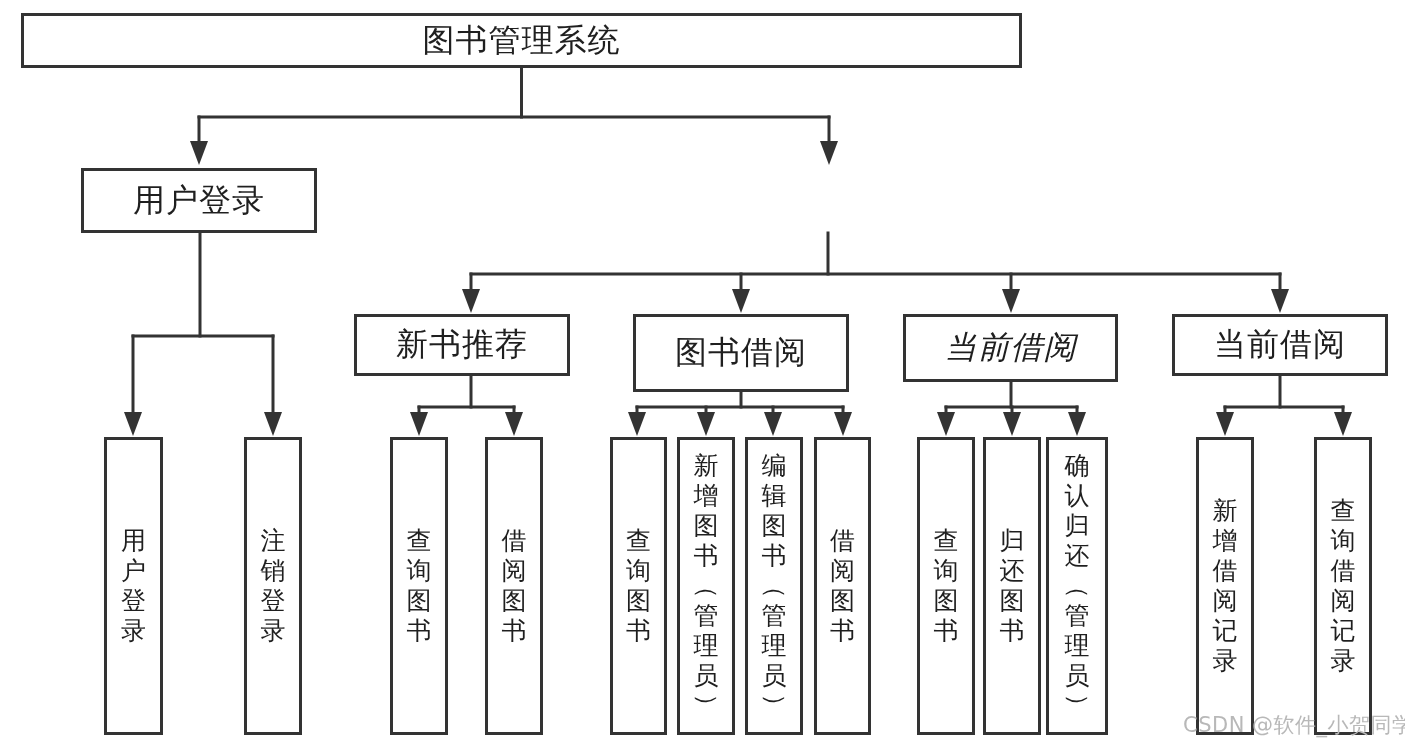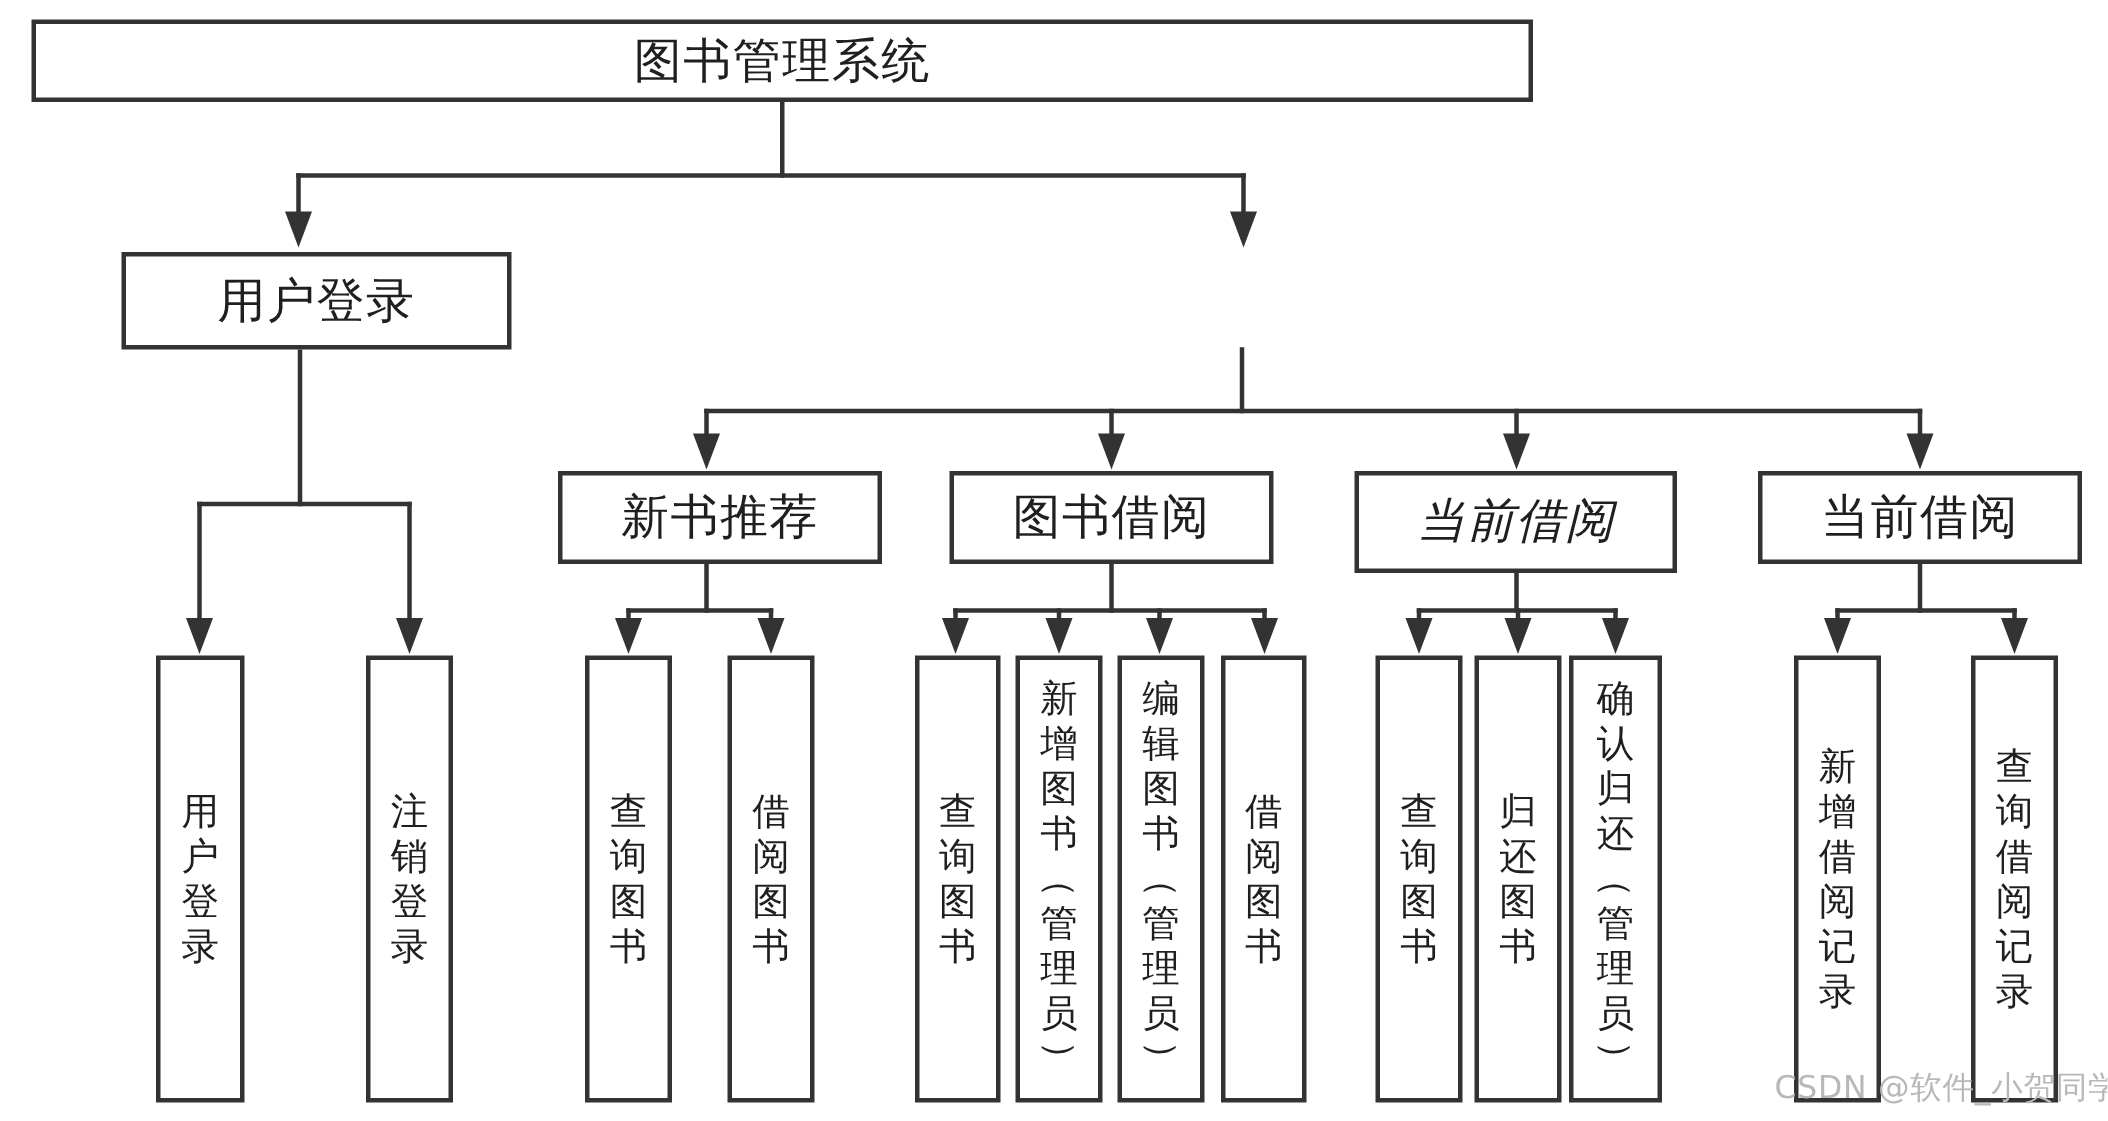--- a/index.html
+++ b/index.html
@@ -111,24 +111,24 @@
     <path class="cline" d="M1280 376 V407"></path>
     <path class="cline" d="M1225 407 H1343"></path>
     <path class="cline" d="M1225 407 V417"></path>
     <polygon class="ahead" points="1216,412 1234,412 1225,436"></polygon>
     <path class="cline" d="M1343 407 V417"></path>
     <polygon class="ahead" points="1334,412 1352,412 1343,436"></polygon>
   </svg>
 
   <div class="box" style="left:21px;top:13px;width:1001px;height:55px;">图书管理系统</div>
 
-  <div class="box" style="left:81px;top:168px;width:260px;height:65px;">用户登录</div>
-
-  <div class="box" style="left:372px;top:314px;width:216px;height:62px;">新书推荐</div>
-  <div class="box" style="left:633px;top:314px;width:216px;height:62px;">图书借阅</div>
+  <div class="box" style="left:81px;top:168px;width:236px;height:65px;">用户登录</div>
+
+  <div class="box" style="left:354px;top:314px;width:216px;height:62px;">新书推荐</div>
+  <div class="box" style="left:633px;top:314px;width:216px;height:78px;">图书借阅</div>
   <div class="box" style="left:903px;top:314px;width:215px;height:68px;font-style:italic;">当前借阅</div>
   <div class="box" style="left:1172px;top:314px;width:216px;height:62px;">当前借阅</div>
 
   <div class="box leaf" style="left:104px;top:437px;width:59px;height:298px;">
       <span class="vchar">用</span>
       <span class="vchar">户</span>
       <span class="vchar">登</span>
       <span class="vchar">录</span>
     </div>
   <div class="box leaf" style="left:244px;top:437px;width:58px;height:298px;">

